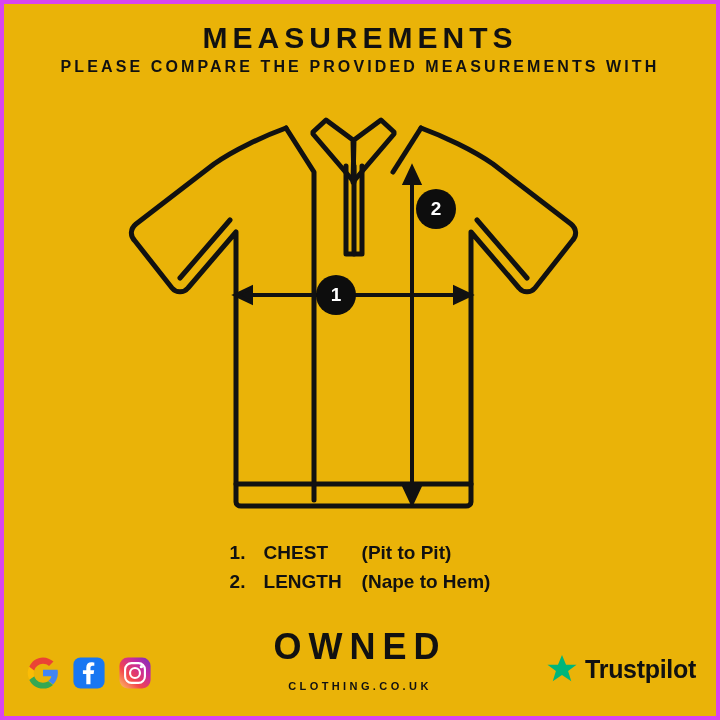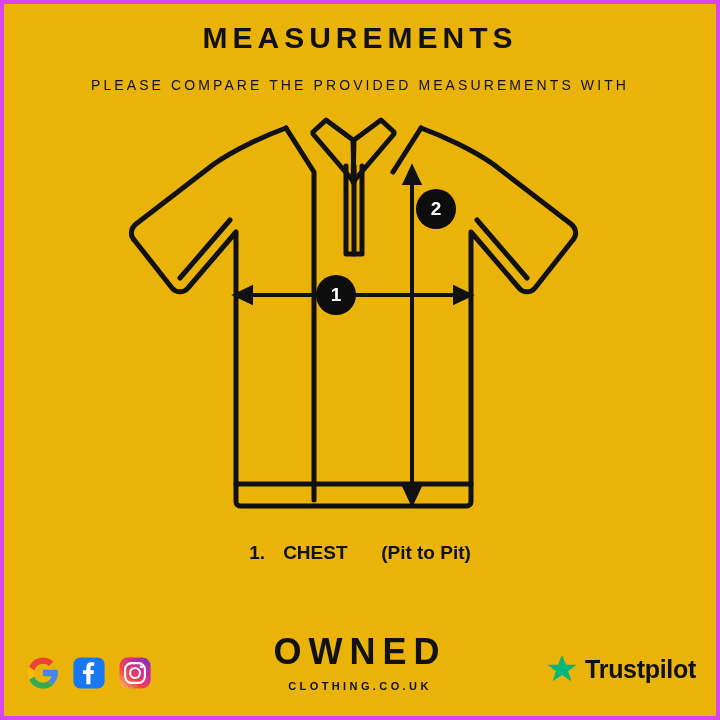--- a/index.html
+++ b/index.html
@@ -32,23 +32,23 @@
     text-align: center;
   }
   .title {
     font-size: 30px;
     font-weight: bold;
     letter-spacing: 5px;
     line-height: 1.05;
     margin: 0;
   }
   .subtitle {
-    margin-top: 21px;
-    font-size: 14px;
-    font-weight: normal;
+    margin-top: 1px;
+    font-size: 16px;
+    font-weight: bold;
     letter-spacing: 3.1px;
     line-height: 1.55;
   }
   .subtitle .line {
     display: block;
   }
 
   
   .diagram {
     position: absolute;
@@ -147,21 +147,21 @@
     bottom: 6px;
     text-align: center;
   }
   .brand-name {
     font-size: 36px;
     font-weight: bold;
     letter-spacing: 7px;
     line-height: 1;
   }
   .brand-url {
-    margin-top: 10px;
+    margin-top: 15px;
     font-size: 11px;
     font-weight: bold;
     letter-spacing: 3.4px;
   }
 
   .trustpilot {
     position: absolute;
     right: 20px;
     bottom: 14px;
     display: flex;
@@ -252,20 +252,23 @@
     </svg>
 
     <div class="marker marker-1">1</div>
     <div class="marker marker-2">2</div>
   </div>
 
   <div class="legend">
     <div class="legend-inner">
       <div class="legend-row">
         <span class="legend-num">1.</span><span class="legend-main">CHEST</span><span class="legend-sub">(Pit to Pit)</span>
+      </div>
+      <div class="legend-row">
+        <span class="legend-num">2.</span><span class="legend-main">LENGTH</span><span class="legend-sub">(Nape to Hem)</span>
       </div>
     </div>
   </div>
 
   <div class="footer">
 
     <div class="social">
       <svg class="social-icon" viewBox="0 0 48 48">
         <path fill="#4285f4" d="M45 24c0-1.6-.15-3.1-.4-4.5H24v9h11.8c-.5 2.7-2 5-4.3 6.5l6.6 5.1C42.1 36.3 45 30.7 45 24z"></path>
         <path fill="#34a853" d="M24 46c5.8 0 10.6-1.9 14.1-5.2l-6.6-5.1c-1.9 1.3-4.3 2-7.5 2-5.8 0-10.7-3.9-12.4-9.1l-6.9 5.3C8.1 41 15.4 46 24 46z"></path>

